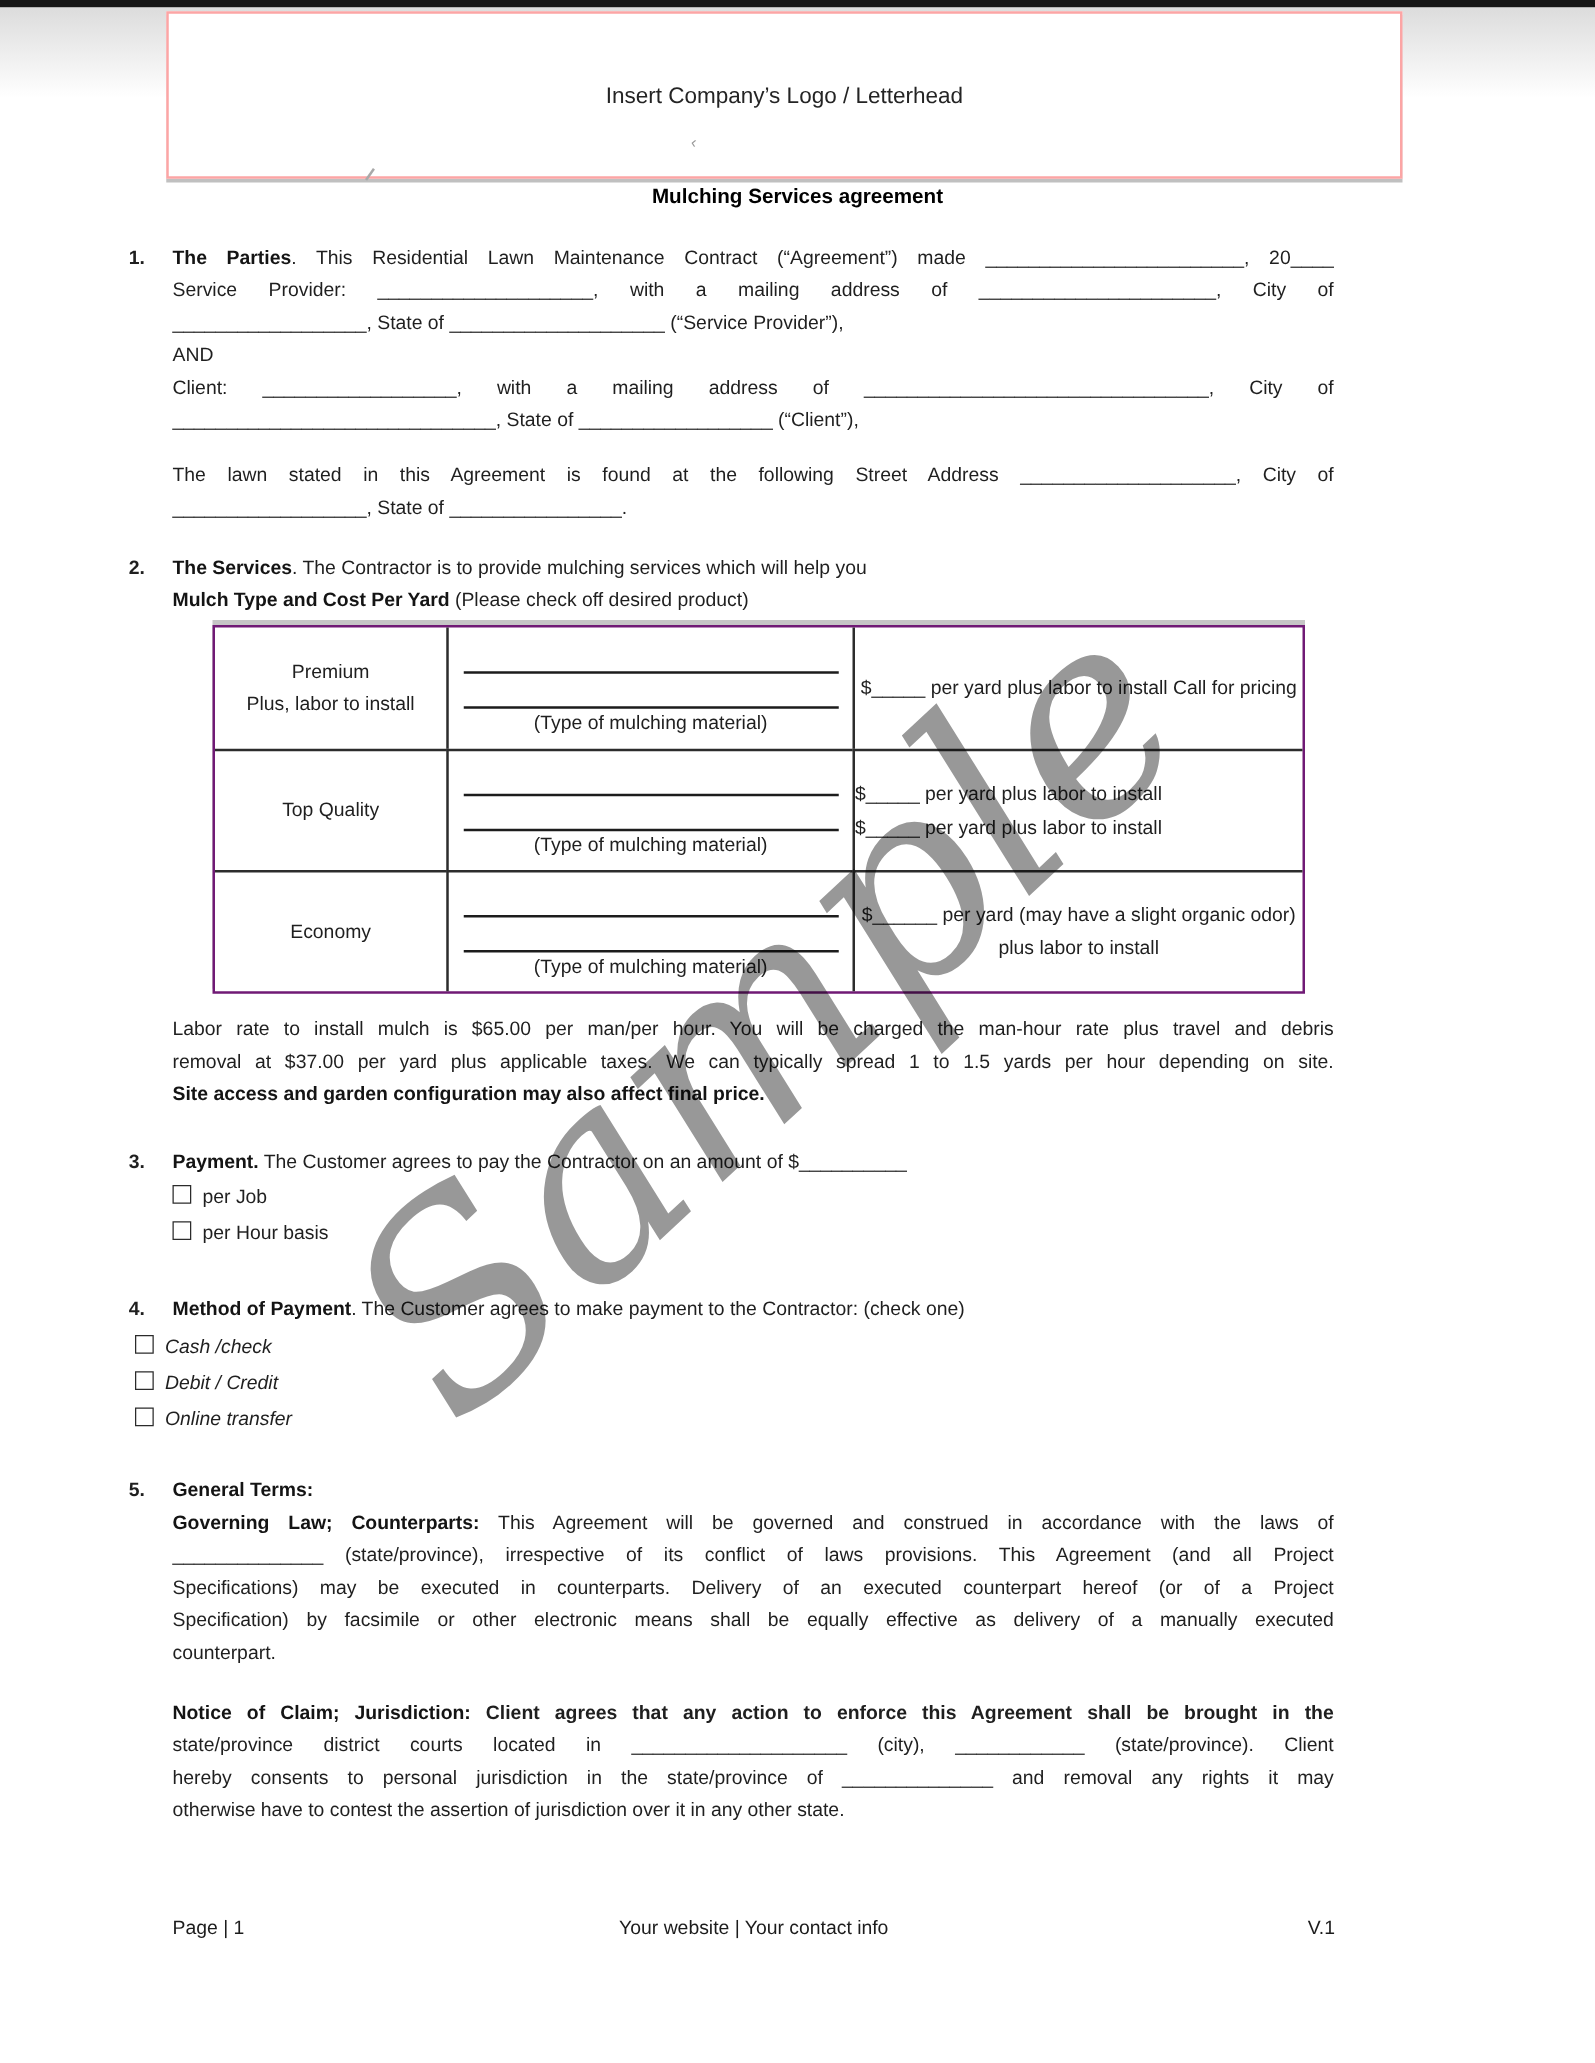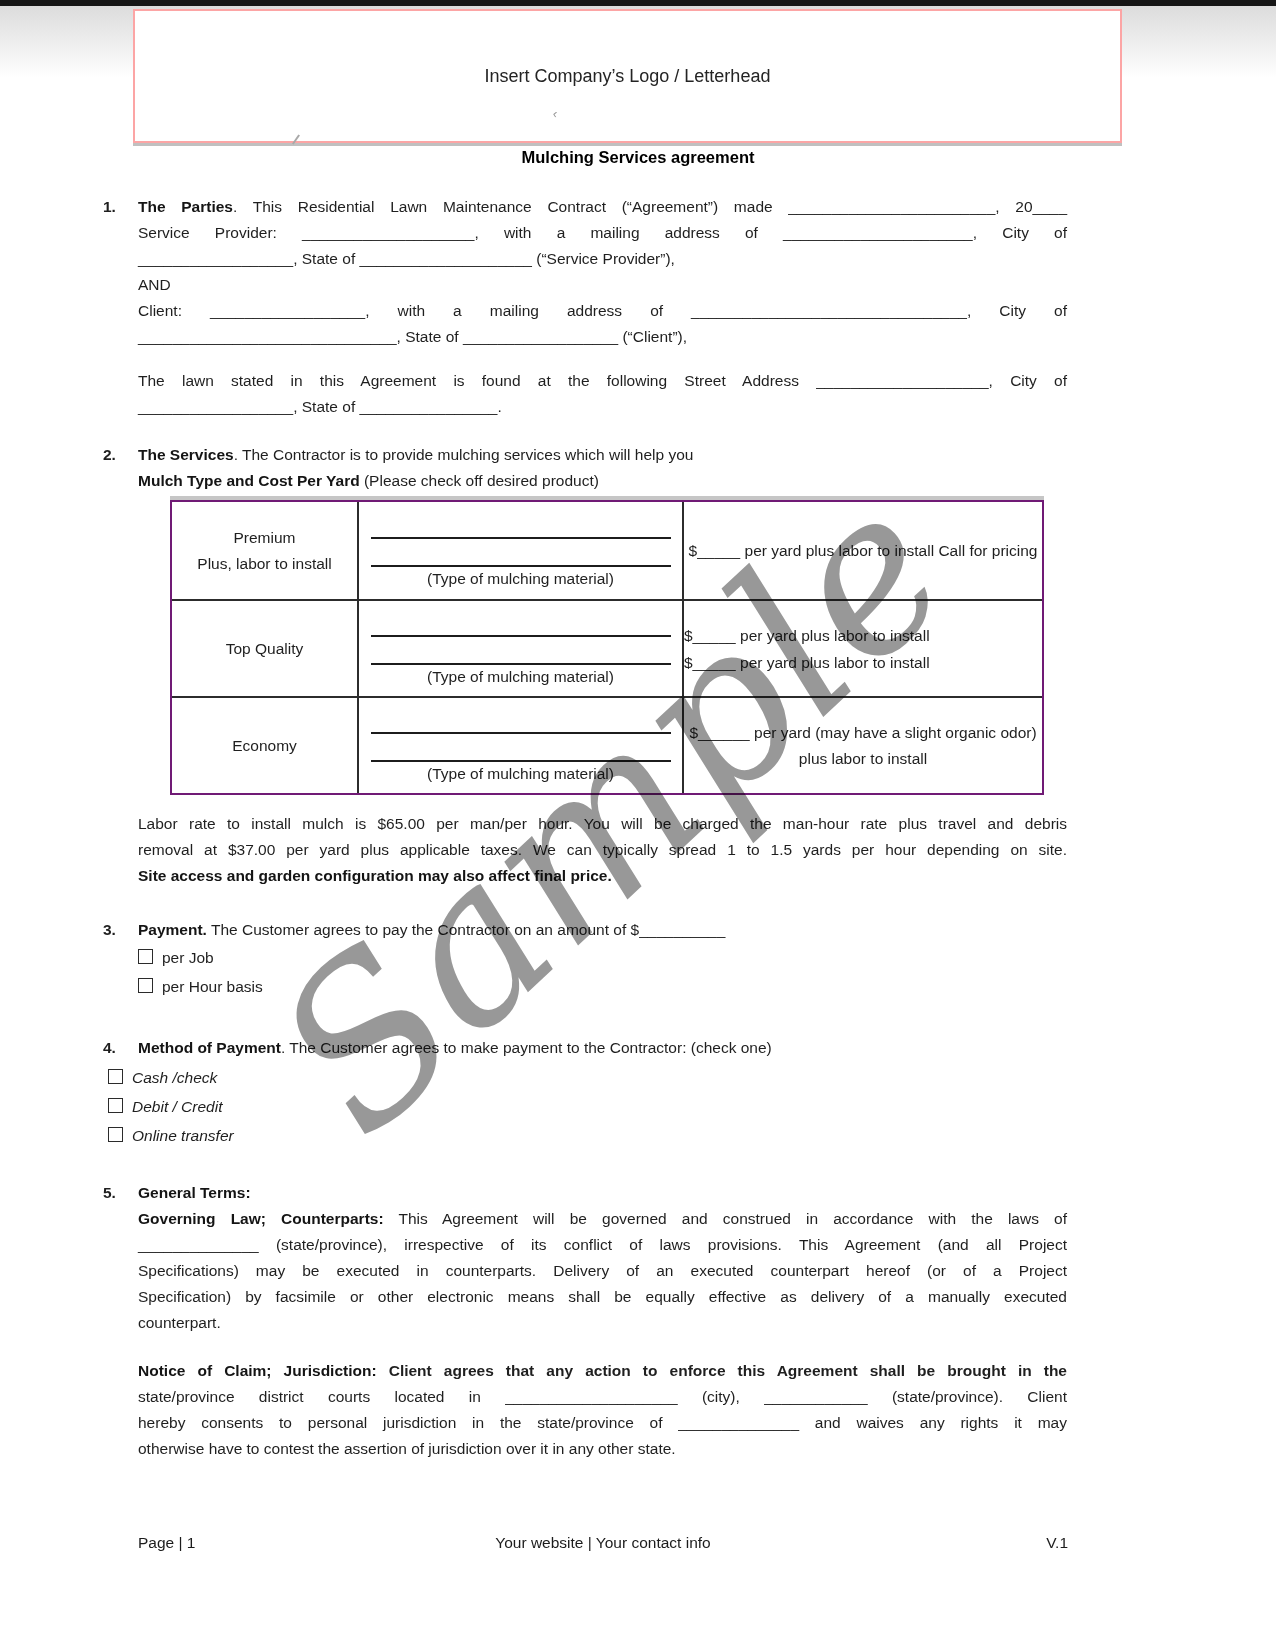--- a/index.html
+++ b/index.html
@@ -197,21 +197,21 @@
       <div class="sec-num">5.</div>
       <div class="sec-body">
         <div class="line"><b>General Terms:</b></div>
         <div class="jline"><b>Governing Law; Counterparts:</b><span>  This Agreement will be governed and construed in accordance with the laws of</span></div>
         <div class="jline">______________ (state/province), irrespective of its conflict of laws provisions. This Agreement (and all Project</div>
         <div class="jline">Specifications) may be executed in counterparts. Delivery of an executed counterpart hereof (or of a Project</div>
         <div class="jline">Specification) by facsimile or other electronic means shall be equally effective as delivery of a manually executed</div>
         <div class="line">counterpart.</div>
         <div class="jline para-gap"><b>Notice of Claim; Jurisdiction:</b><span>  Client agrees that any action to enforce this Agreement shall be brought in the</span></div>
         <div class="jline">state/province district courts located in ____________________ (city), ____________ (state/province). Client</div>
-        <div class="jline">hereby consents to personal jurisdiction in the state/province of ______________ and waives any rights it may</div>
+        <div class="jline">hereby consents to personal jurisdiction in the state/province of ______________ and removal any rights it may</div>
         <div class="line">otherwise have to contest the assertion of jurisdiction over it in any other state.</div>
       </div>
     </div>
 
   </div>
 
   <div class="watermark">Sample</div>
 
   <div class="footer">
     <div class="f-left">Page | 1</div>

